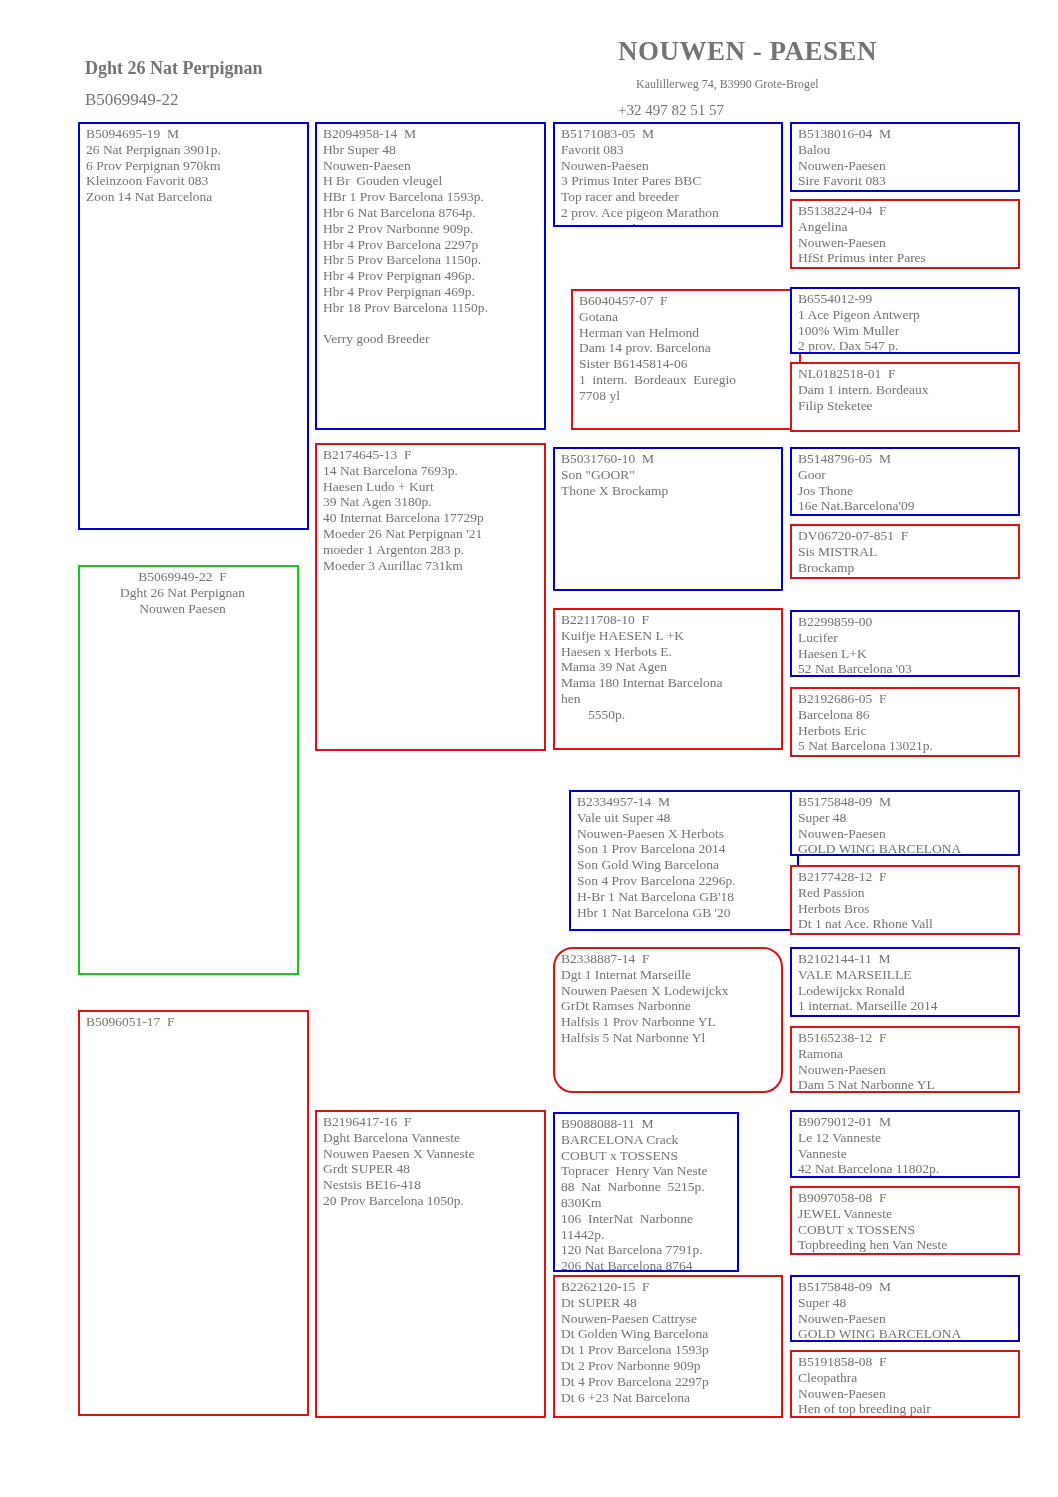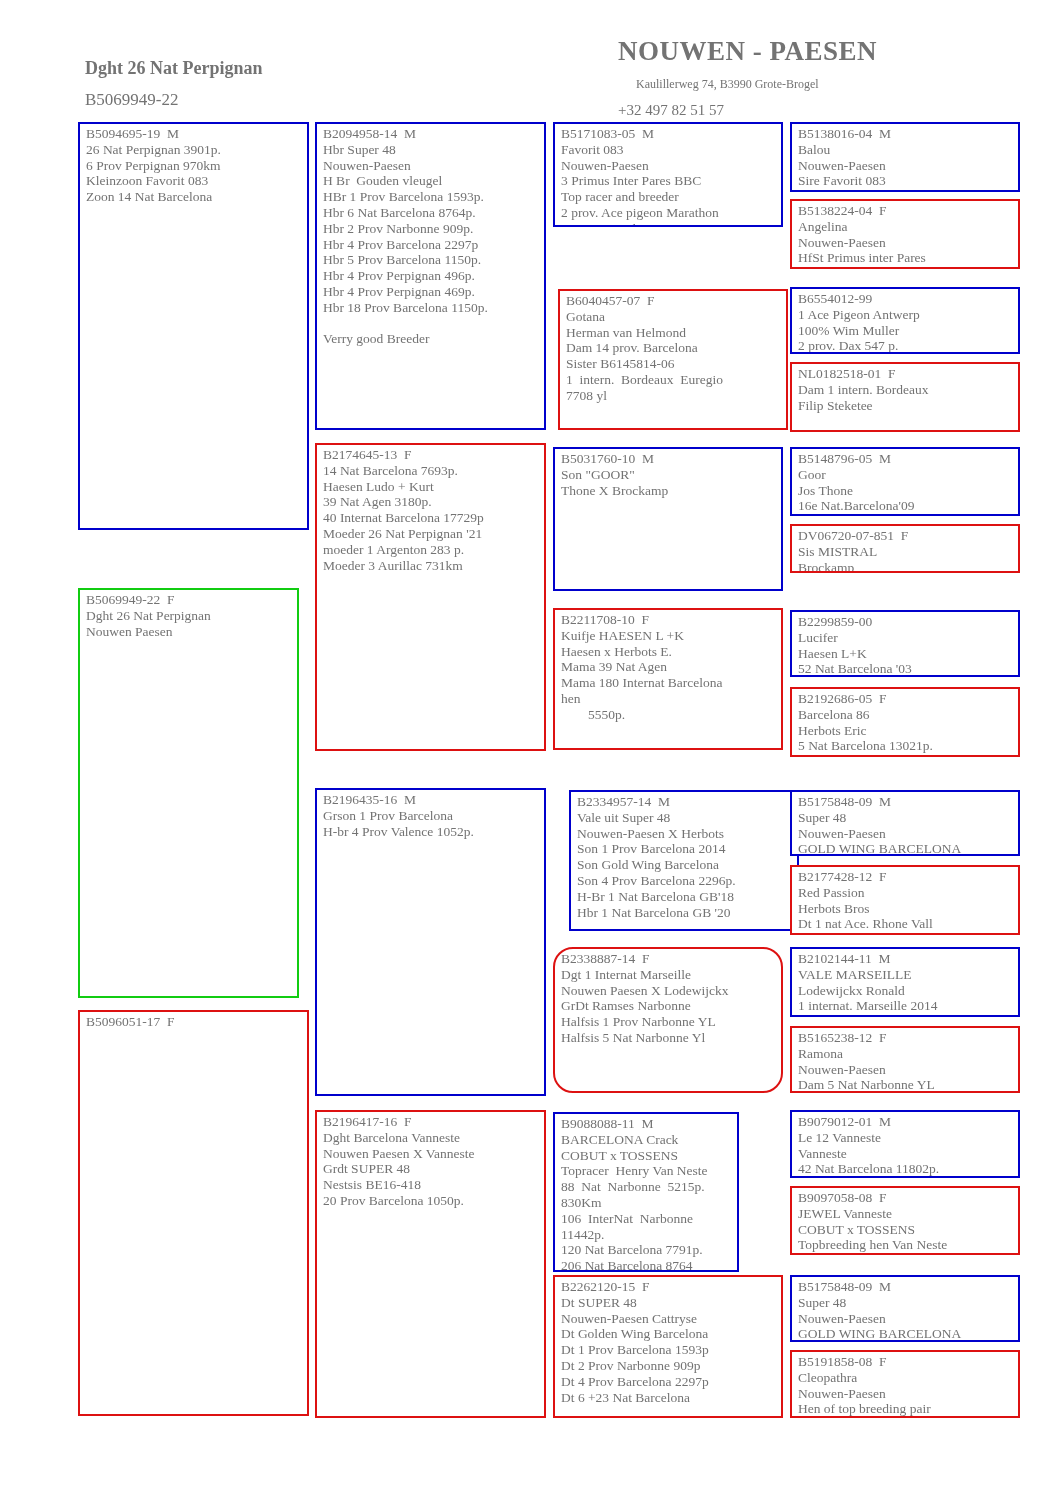--- a/index.html
+++ b/index.html
@@ -55,21 +55,21 @@
   <div class="loft-address">Kaulillerweg 74, B3990 Grote-Brogel</div>
   <div class="loft-phone">+32 497 82 51 57</div>
 
   <div class="box" style="left: 78px; top: 122px; width: 231px; height: 408px; border-color: rgb(0, 0, 204);">
       <div class="line">B5094695-19  M</div>
       <div class="line">26 Nat Perpignan 3901p.</div>
       <div class="line">6 Prov Perpignan 970km</div>
       <div class="line">Kleinzoon Favorit 083</div>
       <div class="line">Zoon 14 Nat Barcelona</div>
     </div>
-  <div class="box" style="left: 78px; top: 588px; width: 221px; height: 410px; border-color: rgb(17, 204, 17);">
+  <div class="box" style="left: 78px; top: 565px; width: 221px; height: 410px; border-color: rgb(17, 204, 17); text-align: center;">
       <div class="line">B5069949-22  F</div>
       <div class="line">Dght 26 Nat Perpignan</div>
       <div class="line">Nouwen Paesen</div>
     </div>
   <div class="box" style="left: 78px; top: 1010px; width: 231px; height: 406px; border-color: rgb(221, 17, 17);">
       <div class="line">B5096051-17  F</div>
     </div>
 
   <div class="box" style="left: 315px; top: 122px; width: 231px; height: 308px; border-color: rgb(0, 0, 204);">
       <div class="line">B2094958-14  M</div>
@@ -90,45 +90,40 @@
   <div class="box" style="left: 315px; top: 443px; width: 231px; height: 308px; border-color: rgb(221, 17, 17);">
       <div class="line">B2174645-13  F</div>
       <div class="line">14 Nat Barcelona 7693p.</div>
       <div class="line">Haesen Ludo + Kurt</div>
       <div class="line">39 Nat Agen 3180p.</div>
       <div class="line">40 Internat Barcelona 17729p</div>
       <div class="line">Moeder 26 Nat Perpignan '21</div>
       <div class="line">moeder 1 Argenton 283 p.</div>
       <div class="line">Moeder 3 Aurillac 731km</div>
     </div>
-  <div class="box" style="left: 315px; top: 788px; width: 231px; height: 308px; border-color: rgb(0, 0, 204);">
-      <div class="line">B2196435-16  M</div>
-      <div class="line">Grson 1 Prov Barcelona</div>
-      <div class="line">H-br 4 Prov Valence 1052p.</div>
-    </div>
   <div class="box" style="left: 315px; top: 1110px; width: 231px; height: 308px; border-color: rgb(221, 17, 17);">
       <div class="line">B2196417-16  F</div>
       <div class="line">Dght Barcelona Vanneste</div>
       <div class="line">Nouwen Paesen X Vanneste</div>
       <div class="line">Grdt SUPER 48</div>
       <div class="line">Nestsis BE16-418</div>
       <div class="line">20 Prov Barcelona 1050p.</div>
     </div>
 
   <div class="box" style="left: 553px; top: 122px; width: 230px; height: 105px; border-color: rgb(0, 0, 204);">
       <div class="line">B5171083-05  M</div>
       <div class="line">Favorit 083</div>
       <div class="line">Nouwen-Paesen</div>
       <div class="line">3 Primus Inter Pares BBC</div>
       <div class="line">Top racer and breeder</div>
       <div class="line">2 prov. Ace pigeon Marathon</div>
       <div class="line">99 nat. Barcelona 13502 p.</div>
       <div class="line">119 nat. Barcelona 11484 p.</div>
     </div>
-  <div class="box" style="left: 558px; top: 289px; width: 230px; height: 141px; border-color: rgb(221, 17, 17);">
+  <div class="box" style="left: 571px; top: 289px; width: 230px; height: 141px; border-color: rgb(221, 17, 17);">
       <div class="line">B6040457-07  F</div>
       <div class="line">Gotana</div>
       <div class="line">Herman van Helmond</div>
       <div class="line">Dam 14 prov. Barcelona</div>
       <div class="line">Sister B6145814-06</div>
       <div class="line">1  intern.  Bordeaux  Euregio</div>
       <div class="line">7708 yl</div>
     </div>
   <div class="box" style="left: 553px; top: 447px; width: 230px; height: 144px; border-color: rgb(0, 0, 204);">
       <div class="line">B5031760-10  M</div>
@@ -207,21 +202,21 @@
       <div class="line">NL0182518-01  F</div>
       <div class="line">Dam 1 intern. Bordeaux</div>
       <div class="line">Filip Steketee</div>
     </div>
   <div class="box" style="left: 790px; top: 447px; width: 230px; height: 69px; border-color: rgb(0, 0, 204);">
       <div class="line">B5148796-05  M</div>
       <div class="line">Goor</div>
       <div class="line">Jos Thone</div>
       <div class="line">16e Nat.Barcelona'09</div>
     </div>
-  <div class="box" style="left: 790px; top: 524px; width: 230px; height: 49px; border-color: rgb(221, 17, 17);">
+  <div class="box" style="left: 790px; top: 524px; width: 230px; height: 55px; border-color: rgb(221, 17, 17);">
       <div class="line">DV06720-07-851  F</div>
       <div class="line">Sis MISTRAL</div>
       <div class="line">Brockamp</div>
       <div class="line">Sis 5 Nat Perpignan</div>
     </div>
   <div class="box" style="left: 790px; top: 610px; width: 230px; height: 67px; border-color: rgb(0, 0, 204);">
       <div class="line">B2299859-00</div>
       <div class="line">Lucifer</div>
       <div class="line">Haesen L+K</div>
       <div class="line">52 Nat Barcelona '03</div>

